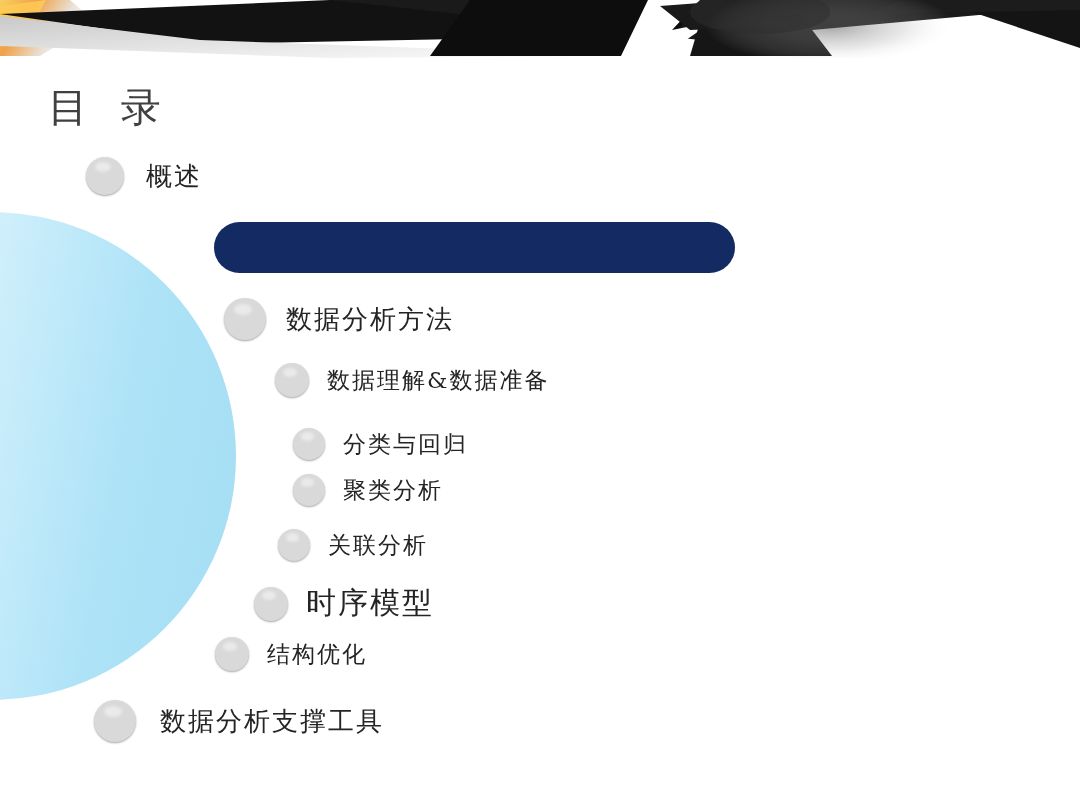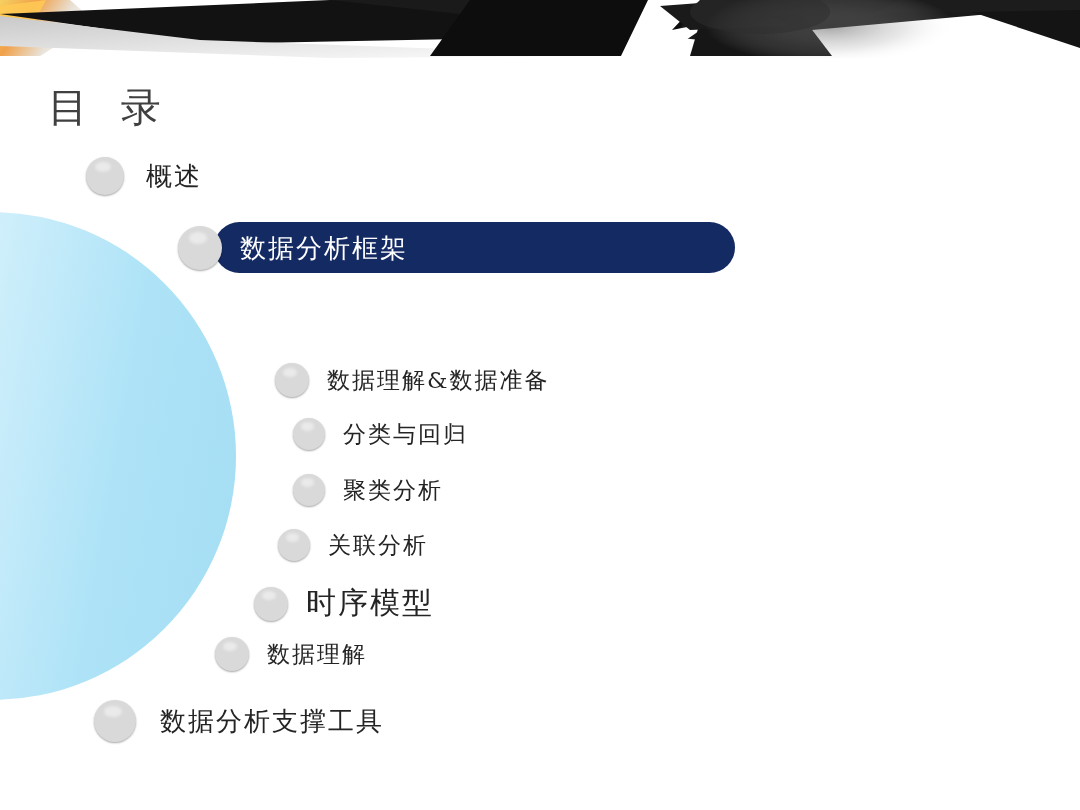--- a/index.html
+++ b/index.html
@@ -172,32 +172,32 @@
 
   <div class="pill"></div>
 
   <div class="toc">
 
     <div class="toc-item" style="left:86px; top:157px;">
       <span class="bullet" style="width:38px;height:38px;"><span class="inner" style="background:radial-gradient(circle at 34% 28%, #f4e04a 0%, #ddc000 48%, #b99600 100%);"></span></span>
       <span class="toc-label" style="font-size:26px; margin-left:22px;">概述</span>
     </div>
 
-    <div class="toc-item highlight" style="left:178px; top:226px;">
-      <span class="bullet" style="width:44px;height:44px;"><span class="inner" style="background:radial-gradient(circle at 34% 26%, #56cc6e 0%, #23963e 50%, #13642a 100%);"></span></span>
-      <span class="toc-label" style="font-size:26px; margin-left:18px;">数据分析框架</span>
-    </div>
-
+
+    <div class="toc-item" style="left:224px; top:298px;">
+      <span class="bullet" style="width:42px;height:42px;"><span class="inner" style="background:radial-gradient(circle at 34% 26%, #72d7f2 0%, #26a8d4 50%, #0d7ba3 100%);"></span></span>
+      <span class="toc-label" style="font-size:26px; margin-left:20px;">数据分析方法</span>
+    </div>
 
     <div class="toc-item" style="left:275px; top:363px;">
       <span class="bullet" style="width:34px;height:34px;"><span class="inner" style="background:radial-gradient(circle at 34% 26%, #86c9ff 0%, #2e9ef0 52%, #1068b8 100%);"></span></span>
       <span class="toc-label" style="font-size:23px; margin-left:18px;">数据理解&amp;数据准备</span>
     </div>
 
-    <div class="toc-item" style="left:293px; top:418px;">
+    <div class="toc-item" style="left:293px; top:428px;">
       <span class="bullet" style="width:32px;height:32px;"><span class="inner" style="background:radial-gradient(circle at 34% 26%, #4fd97a 0%, #18a94e 52%, #0b7334 100%);"></span></span>
       <span class="toc-label" style="font-size:23px; margin-left:18px;">分类与回归</span>
     </div>
 
     <div class="toc-item" style="left:293px; top:474px;">
       <span class="bullet" style="width:32px;height:32px;"><span class="inner" style="background:radial-gradient(circle at 34% 26%, #dde98f 0%, #c3d15a 52%, #9aa93c 100%);"></span></span>
       <span class="toc-label" style="font-size:23px; margin-left:18px;">聚类分析</span>
     </div>
 
     <div class="toc-item" style="left:278px; top:529px;">
@@ -205,21 +205,21 @@
       <span class="toc-label" style="font-size:23px; margin-left:18px;">关联分析</span>
     </div>
 
     <div class="toc-item" style="left:254px; top:583px;">
       <span class="bullet" style="width:34px;height:34px;"><span class="inner" style="background:radial-gradient(circle at 34% 26%, #3b4a96 0%, #16205e 52%, #0a0f33 100%);"></span></span>
       <span class="toc-label" style="font-size:30px; margin-left:18px;">时序模型</span>
     </div>
 
     <div class="toc-item" style="left:215px; top:637px;">
       <span class="bullet" style="width:34px;height:34px;"><span class="inner" style="background:radial-gradient(circle at 34% 26%, #5a4ef5 0%, #1b14d8 52%, #0f0a90 100%);"></span></span>
-      <span class="toc-label" style="font-size:23px; margin-left:18px;">数据理解</span>
+      <span class="toc-label" style="font-size:23px; margin-left:18px;">结构优化</span>
     </div>
 
     <div class="toc-item" style="left:94px; top:700px;">
       <span class="bullet" style="width:42px;height:42px;"><span class="inner" style="background:radial-gradient(circle at 34% 26%, #e8764a 0%, #c8491b 52%, #8c2d0c 100%);"></span></span>
       <span class="toc-label" style="font-size:26px; margin-left:24px;">数据分析支撑工具</span>
     </div>
 
   </div>
 
 </div>

